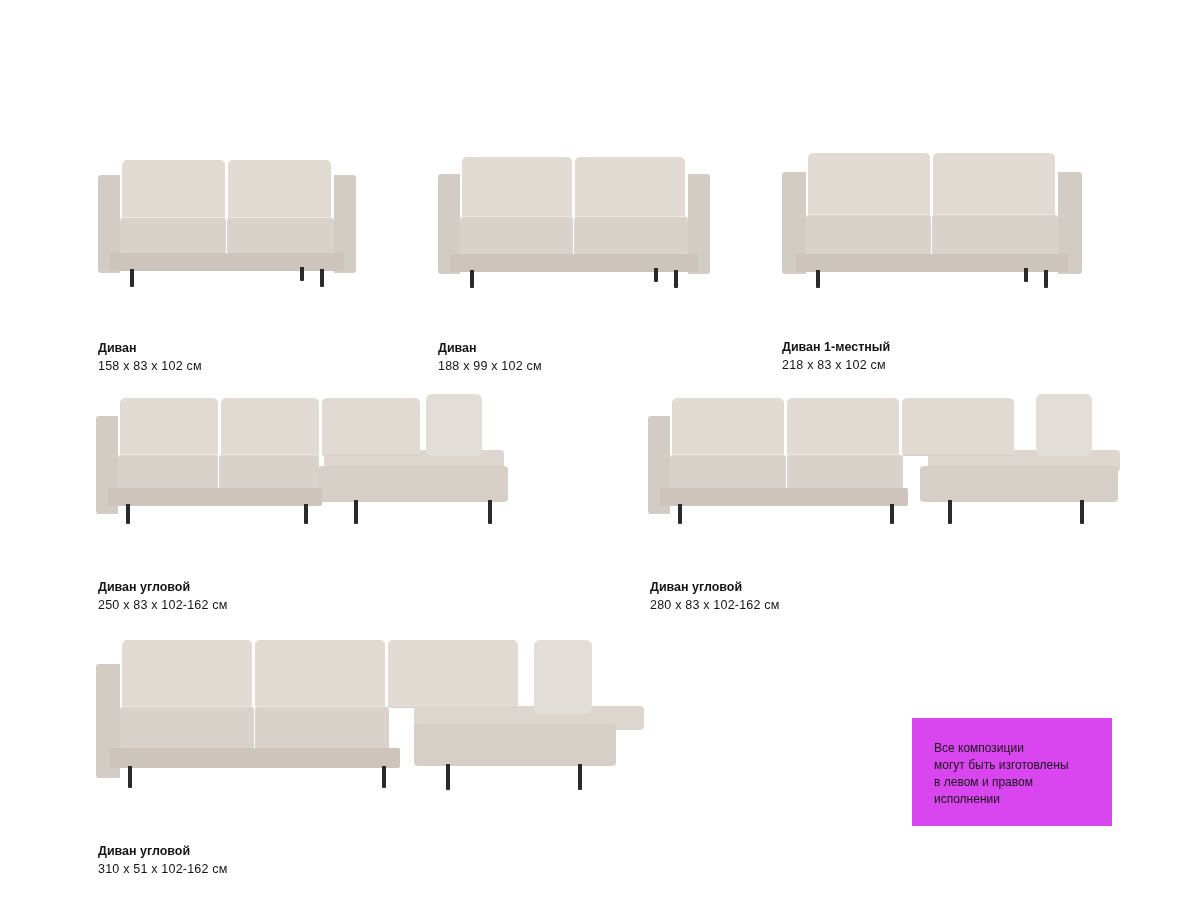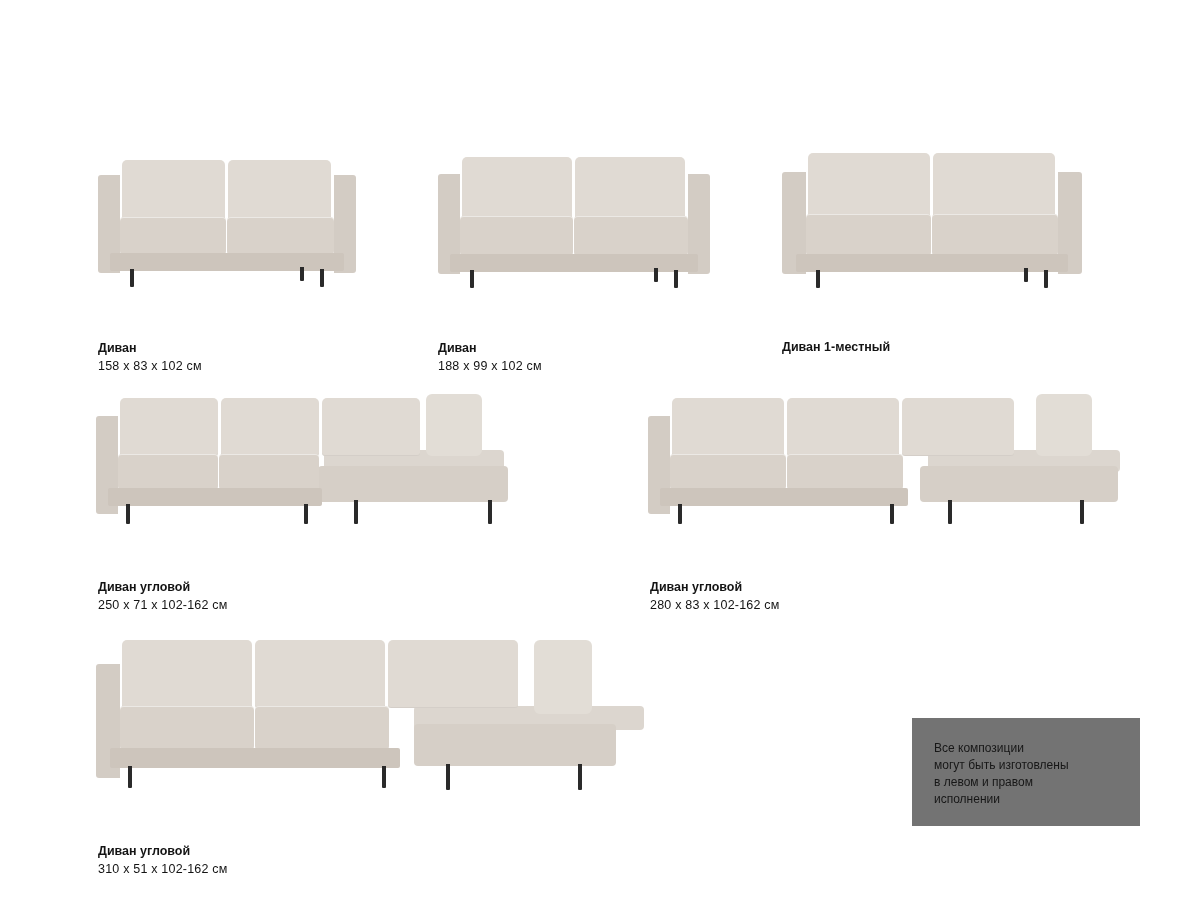--- a/index.html
+++ b/index.html
@@ -95,22 +95,21 @@
     border-radius: 4px;
   }
   .pillow {
     background: #e2ddd6;
     border-radius: 6px;
   }
 
   
   .note-box {
     position: absolute;
-    background: #737373;
-    padding-left: 28px;
+    background: #d946ef;
   }
   .note-box .note-text {
     position: absolute;
     left: 22px;
     top: 22px;
     font-size: 12px;
     line-height: 17px;
     color: #171717;
     white-space: pre-line;
   }
@@ -179,20 +178,21 @@
         <div class="piece seat-cushion" style="left:24px; top:66px; width:125px; height:42px;"></div>
         <div class="piece seat-cushion" style="left:150px; top:66px; width:126px; height:42px;"></div>
         <div class="piece base" style="left:14px; top:106px; width:272px; height:18px;"></div>
         <div class="leg" style="left:34px; top:122px; height:18px;"></div>
         <div class="leg" style="left:262px; top:122px; height:18px;"></div>
         <div class="leg" style="left:242px; top:120px; height:14px;"></div>
       </div>
     </div>
     <div class="caption" style="position:absolute; left:0px; top:158px; width:240px;">
       <span class="name">Диван 1-местный</span>
+      <span class="dims">218 x 83 x 102 см</span>
     </div>
   </div>
 
   <div class="item" style="left:96px; top:388px;">
     <div class="item-figure" style="width:412px; height:145px;">
       <div class="sofa" style="width:412px;height:145px;">
 
         <div class="piece chaise" style="left:222px; top:72px; width:280px; height:0px;"></div>
         <div class="piece chaise-top" style="left:228px; top:62px; width:180px; height:22px; border-radius:4px;"></div>
         <div class="piece chaise" style="left:222px; top:78px; width:190px; height:36px;"></div>
@@ -211,21 +211,21 @@
         <div class="piece base" style="left:12px; top:100px; width:214px; height:18px;"></div>
 
         <div class="leg" style="left:30px; top:116px; height:20px;"></div>
         <div class="leg" style="left:208px; top:116px; height:20px;"></div>
         <div class="leg" style="left:258px; top:112px; height:24px;"></div>
         <div class="leg" style="left:392px; top:112px; height:24px;"></div>
       </div>
     </div>
     <div class="caption" style="position:absolute; left:2px; top:158px; width:260px;">
       <span class="name">Диван угловой</span>
-      <span class="dims">250 x 71 x 102-162 см</span>
+      <span class="dims">250 x 83 x 102-162 см</span>
     </div>
   </div>
 
   <div class="item" style="left:648px; top:388px;">
     <div class="item-figure" style="width:440px; height:145px;">
       <div class="sofa" style="width:440px;height:145px;">
         <div class="piece chaise-top" style="left:280px; top:62px; width:192px; height:22px; border-radius:4px;"></div>
         <div class="piece chaise" style="left:272px; top:78px; width:198px; height:36px;"></div>
         <div class="piece pillow" style="left:388px; top:6px; width:56px; height:62px;"></div>
         <div class="piece arm" style="left:0px; top:28px; width:22px; height:98px; border-radius:3px 0 0 3px;"></div>

